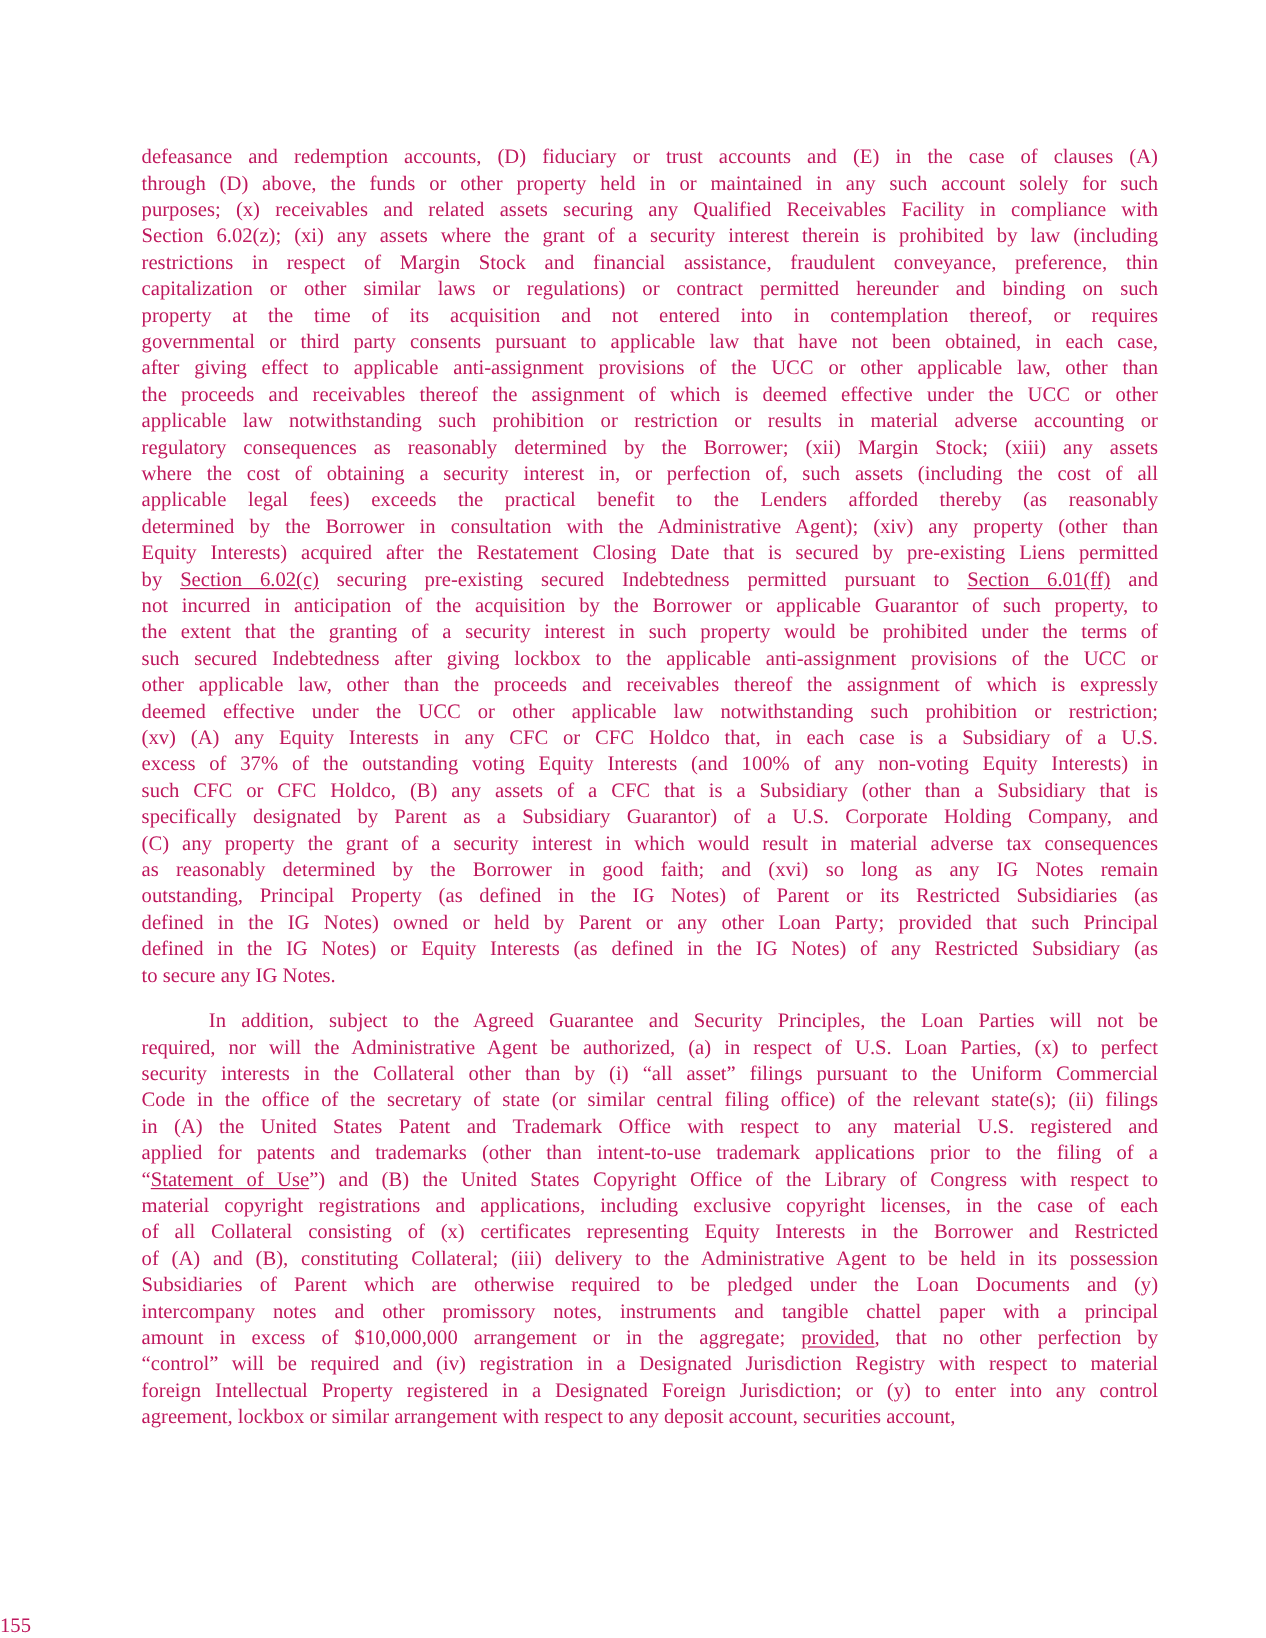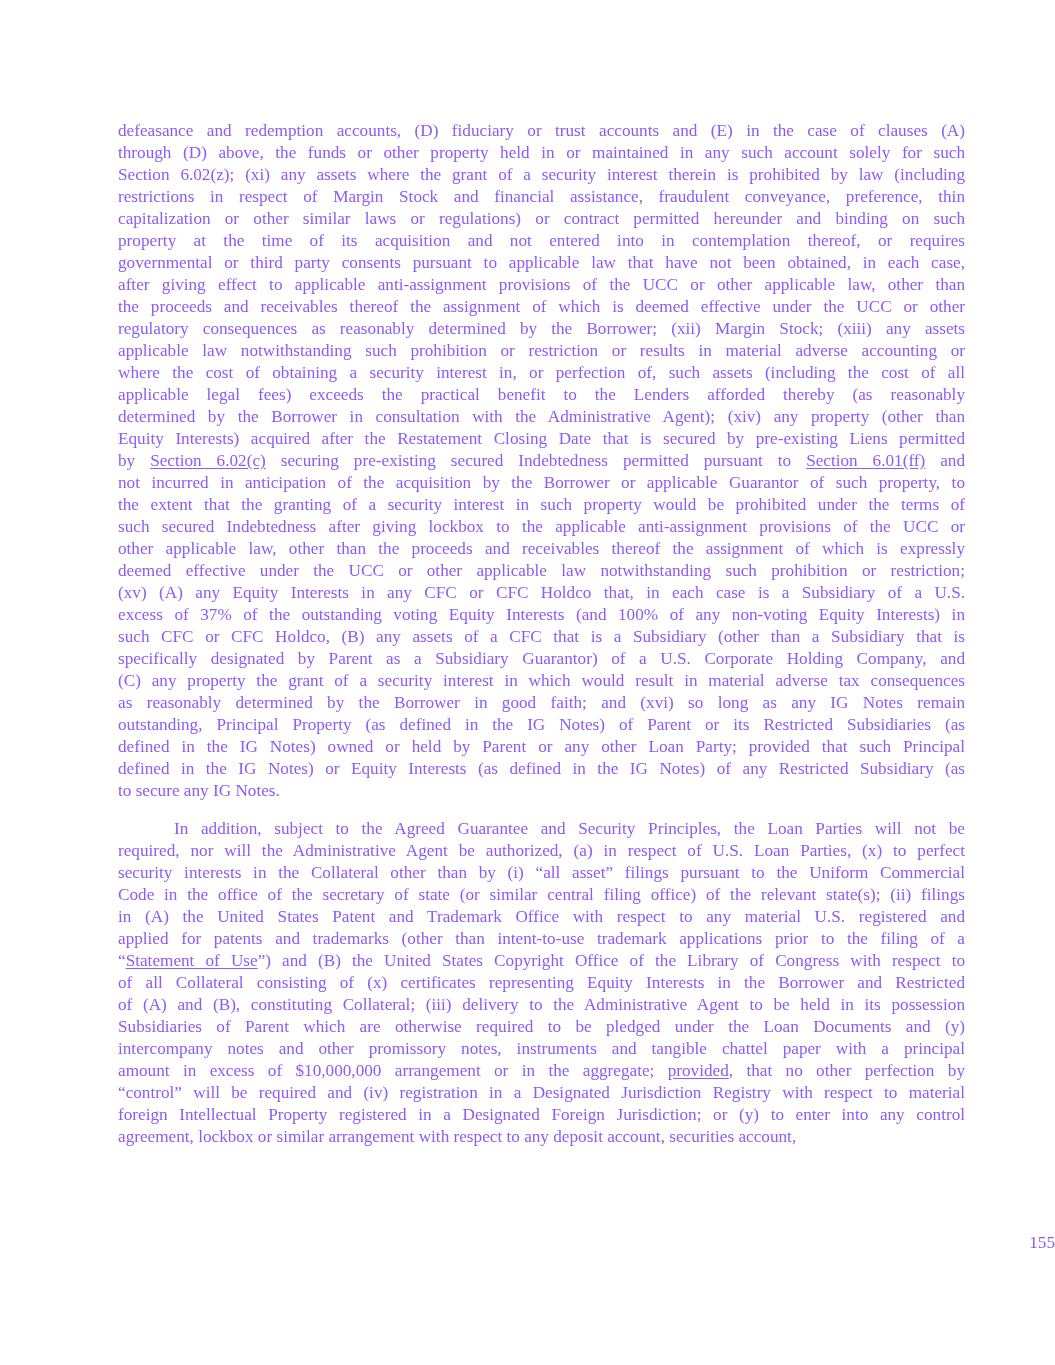--- a/index.html
+++ b/index.html
@@ -1,21 +1,21 @@
 <!DOCTYPE html>
 <html><head>
 <meta charset="utf-8">
 <style>
   html, body { margin: 0; padding: 0; background: #ffffff; }
   .page {
     position: relative;
     width: 1055px;
     height: 1365px;
     background: #ffffff;
-    color: #8b5cf6;
+    color: #be185d;
     font-family: "Liberation Serif", "DejaVu Serif", serif;
     overflow: hidden;
   }
   .textblock {
     position: absolute;
     left: 118px;
     top: 120px;
     width: 847px;
   }
   .para {
@@ -34,45 +34,46 @@
   }
   .line.indent {
     text-indent: 56px;
   }
   .u {
     text-decoration: underline;
     text-underline-offset: 2px;
   }
   .pageno {
     position: absolute;
-    top: 1232px;
+    top: 1344px;
     left: 0;
     width: 100%;
-    text-align: right;
+    text-align: left;
     font-size: 17.2px;
     line-height: 22px;
   }
 </style>
 </head>
 <body>
 
 <div class="page">
   <div class="textblock">
       <div class="para">
         <div class="line"><span>defeasance and redemption accounts, (D) fiduciary or trust accounts and (E) in the case of clauses (A)</span></div>
         <div class="line"><span>through (D) above, the funds or other property held in or maintained in any such account solely for such</span></div>
+        <div class="line"><span>purposes; (x) receivables and related assets securing any Qualified Receivables Facility in compliance with</span></div>
         <div class="line"><span>Section 6.02(z); (xi) any assets where the grant of a security interest therein is prohibited by law (including</span></div>
         <div class="line"><span>restrictions in respect of Margin Stock and financial assistance, fraudulent conveyance, preference, thin</span></div>
         <div class="line"><span>capitalization or other similar laws or regulations) or contract permitted hereunder and binding on such</span></div>
         <div class="line"><span>property at the time of its acquisition and not entered into in contemplation thereof, or requires</span></div>
         <div class="line"><span>governmental or third party consents pursuant to applicable law that have not been obtained, in each case,</span></div>
         <div class="line"><span>after giving effect to applicable anti-assignment provisions of the UCC or other applicable law, other than</span></div>
         <div class="line"><span>the proceeds and receivables thereof the assignment of which is deemed effective under the UCC or other</span></div>
+        <div class="line"><span>applicable law notwithstanding such prohibition or restriction or results in material adverse accounting or</span></div>
         <div class="line"><span>regulatory consequences as reasonably determined by the Borrower; (xii) Margin Stock; (xiii) any assets</span></div>
-        <div class="line"><span>applicable law notwithstanding such prohibition or restriction or results in material adverse accounting or</span></div>
         <div class="line"><span>where the cost of obtaining a security interest in, or perfection of, such assets (including the cost of all</span></div>
         <div class="line"><span>applicable legal fees) exceeds the practical benefit to the Lenders afforded thereby (as reasonably</span></div>
         <div class="line"><span>determined by the Borrower in consultation with the Administrative Agent); (xiv) any property (other than</span></div>
         <div class="line"><span>Equity Interests) acquired after the Restatement Closing Date that is secured by pre-existing Liens permitted</span></div>
         <div class="line"><span>by </span><span class="u">Section 6.02(c)</span><span> securing pre-existing secured Indebtedness permitted pursuant to </span><span class="u">Section 6.01(ff)</span><span> and</span></div>
         <div class="line"><span>not incurred in anticipation of the acquisition by the Borrower or applicable Guarantor of such property, to</span></div>
         <div class="line"><span>the extent that the granting of a security interest in such property would be prohibited under the terms of</span></div>
         <div class="line"><span>such secured Indebtedness after giving lockbox to the applicable anti-assignment provisions of the UCC or</span></div>
         <div class="line"><span>other applicable law, other than the proceeds and receivables thereof the assignment of which is expressly</span></div>
         <div class="line"><span>deemed effective under the UCC or other applicable law notwithstanding such prohibition or restriction;</span></div>
@@ -88,20 +89,21 @@
         <div class="line last"><span>to secure any IG Notes.</span></div>
       </div>
       <div class="para">
         <div class="line indent"><span>In addition, subject to the Agreed Guarantee and Security Principles, the Loan Parties will not be</span></div>
         <div class="line"><span>required, nor will the Administrative Agent be authorized, (a) in respect of U.S. Loan Parties, (x) to perfect</span></div>
         <div class="line"><span>security interests in the Collateral other than by (i) “all asset” filings pursuant to the Uniform Commercial</span></div>
         <div class="line"><span>Code in the office of the secretary of state (or similar central filing office) of the relevant state(s); (ii) filings</span></div>
         <div class="line"><span>in (A) the United States Patent and Trademark Office with respect to any material U.S. registered and</span></div>
         <div class="line"><span>applied for patents and trademarks (other than intent-to-use trademark applications prior to the filing of a</span></div>
         <div class="line"><span>“</span><span class="u">Statement of Use</span><span>”) and (B) the United States Copyright Office of the Library of Congress with respect to</span></div>
+        <div class="line"><span>material copyright registrations and applications, including exclusive copyright licenses, in the case of each</span></div>
         <div class="line"><span>of all Collateral consisting of (x) certificates representing Equity Interests in the Borrower and Restricted</span></div>
         <div class="line"><span>of (A) and (B), constituting Collateral; (iii) delivery to the Administrative Agent to be held in its possession</span></div>
         <div class="line"><span>Subsidiaries of Parent which are otherwise required to be pledged under the Loan Documents and (y)</span></div>
         <div class="line"><span>intercompany notes and other promissory notes, instruments and tangible chattel paper with a principal</span></div>
         <div class="line"><span>amount in excess of $10,000,000 arrangement or in the aggregate; </span><span class="u">provided</span><span>, that no other perfection by</span></div>
         <div class="line"><span>“control” will be required and (iv) registration in a Designated Jurisdiction Registry with respect to material</span></div>
         <div class="line"><span>foreign Intellectual Property registered in a Designated Foreign Jurisdiction; or (y) to enter into any control</span></div>
         <div class="line last"><span>agreement, lockbox or similar arrangement with respect to any deposit account, securities account,</span></div>
       </div>
     </div>

